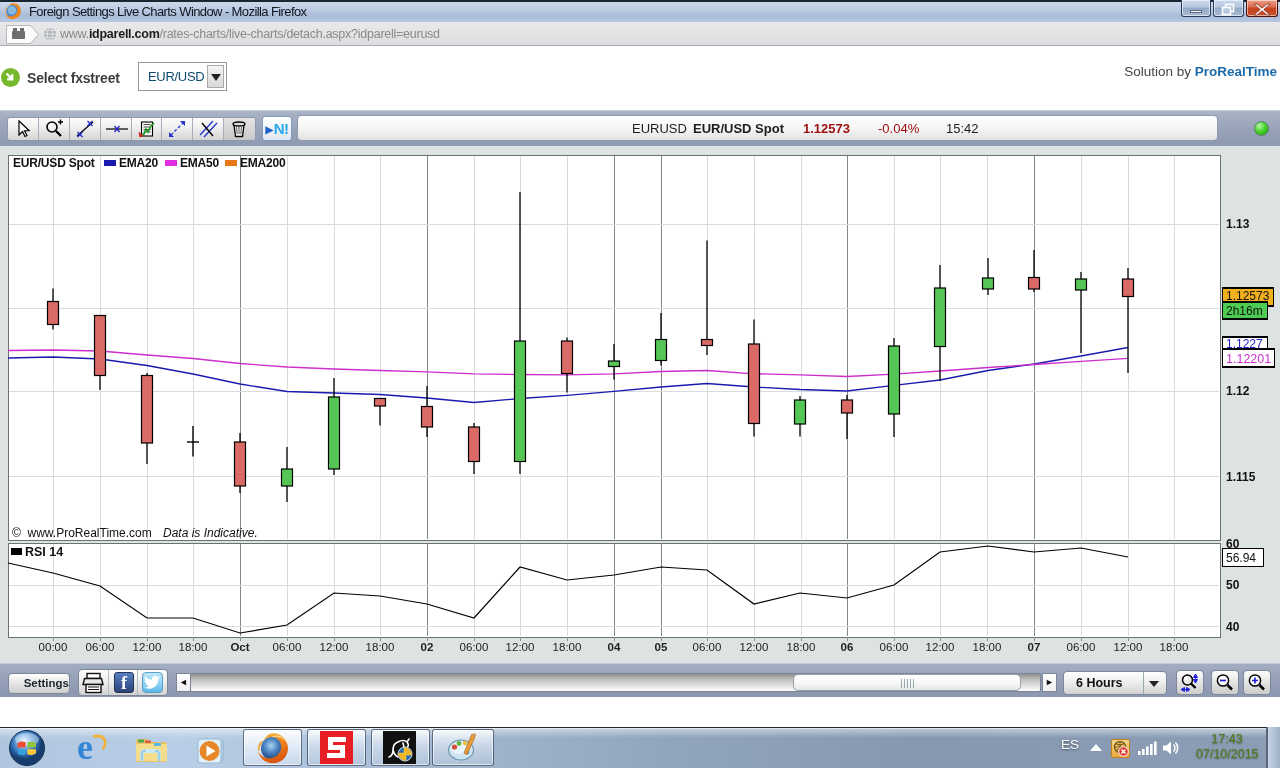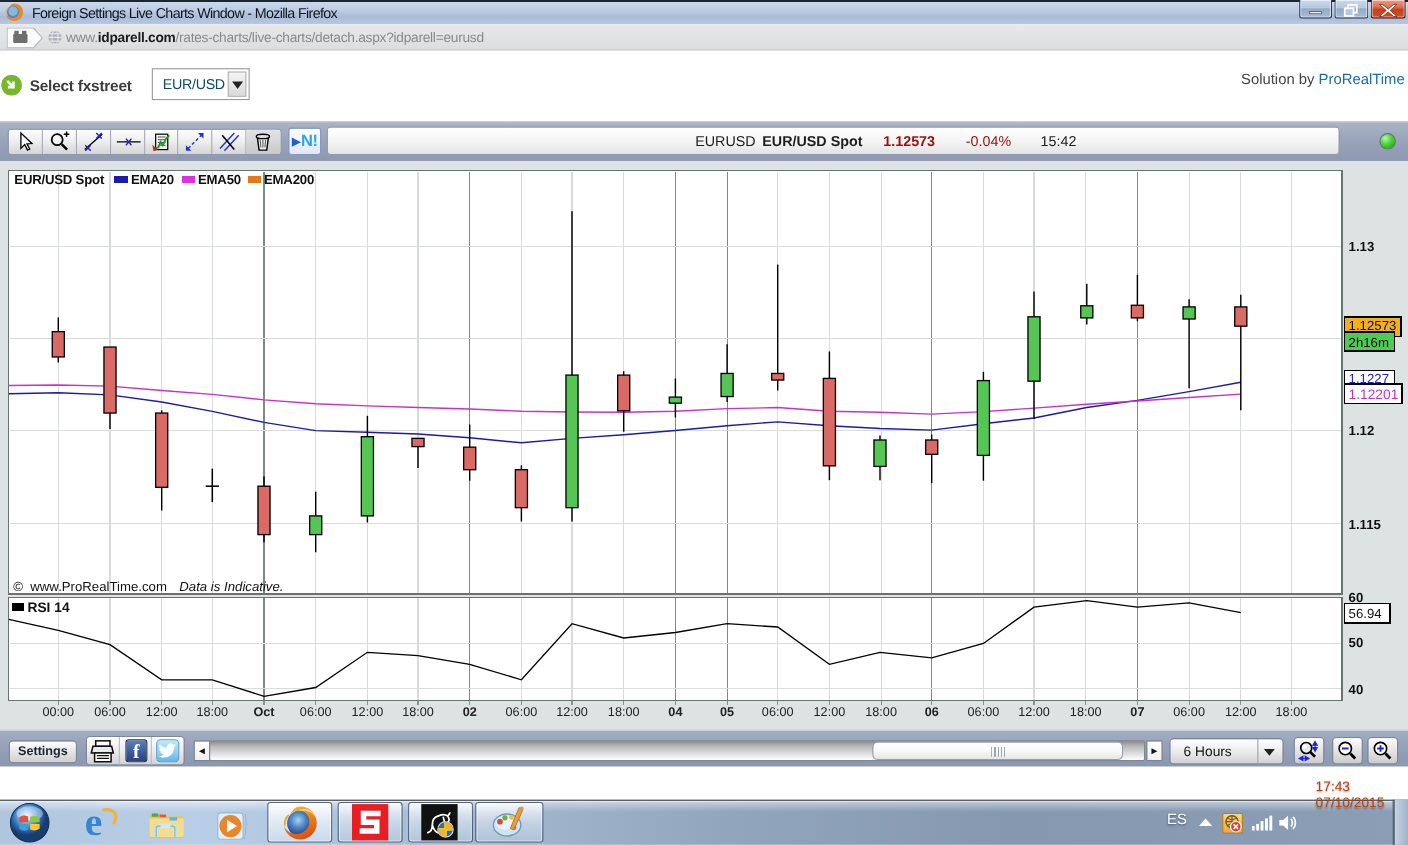--- a/index.html
+++ b/index.html
@@ -13,54 +13,54 @@
 #addrbar{position:absolute;left:0;top:22px;width:1280px;height:24px;background:linear-gradient(180deg,#e9e9ea,#dcdddf);border-bottom:1px solid #a9adb3}
 #urltext{position:absolute;left:60px;top:27px;font-size:12.5px;color:#8a8a8a;letter-spacing:-0.25px}
 #urltext b{color:#1c1c1c;font-weight:bold}
 #selrow{position:absolute;left:0;top:46px;width:1280px;height:64px;background:#fff}
 #seltext{position:absolute;left:27px;top:70px;font-size:14px;font-weight:bold;color:#3c3c3c;letter-spacing:-0.2px}
 #dropdown{position:absolute;left:138px;top:62px;width:89px;height:29px;background:#fff;border:1px solid #9a9a9a}
 #dropdown span{position:absolute;left:9px;top:6px;font-size:13px;color:#0c4a6e;letter-spacing:-0.3px}
 #droparrow{position:absolute;right:2px;top:2px;width:17px;height:23px;background:linear-gradient(180deg,#f4f4f4,#d9d9d9);border:1px solid #aaa}
 #droparrow:after{content:"";position:absolute;left:3px;top:8px;border:5px solid transparent;border-top:7px solid #222}
 #solby{position:absolute;right:3px;top:64px;font-size:13.5px;color:#444}
-#solby b{color:#1b6aaa;font-weight:normal}
+#solby b{color:#1b6aaa;font-weight:bold}
 #toolbar{position:absolute;left:0;top:110px;width:1280px;height:37px;background:linear-gradient(180deg,#aab4c6 0%,#98a3b9 50%,#8d99b1 100%);border-top:1px solid #c6cdd9}
 .tgroup{position:absolute;left:7px;top:117px;width:249px;height:24px;background:linear-gradient(180deg,#fdfdfd 0%,#efefef 45%,#d5d5d5 100%);border:1px solid #8e99ad;border-radius:3px;display:flex}
 .tbtn{width:31px;height:22px;border-right:1px solid #aab;position:relative}
 .tbtn:last-child{border-right:none;background:linear-gradient(180deg,#e3e3e3,#c9c9c9);border-radius:0 3px 3px 0}
 .tbtn svg{position:absolute;left:5px;top:1px}
 #nbtn{position:absolute;left:262px;top:116px;width:30px;height:25px;background:linear-gradient(180deg,#ffffff,#dfe7f2);border:1px solid #7e9cc4;border-radius:3px;text-align:center;font-size:15px;font-weight:bold;color:#29a5ea;line-height:23px;letter-spacing:-0.5px}
 #nbtn i{color:#1e63c8;font-style:normal;font-size:10px;vertical-align:1px;margin-right:1px}
 #readout{position:absolute;left:297px;top:115px;width:921px;height:26px;background:linear-gradient(180deg,#ffffff 0%,#f4f4f4 55%,#e2e2e2 100%);border:1px solid #8e99ad;border-radius:4px;font-size:13px;color:#1d1d1d}
 #readout .r1{position:absolute;left:334px;top:5px}
 #readout .r2{position:absolute;left:395px;top:5px;font-weight:bold}
 #readout .r3{position:absolute;left:505px;top:5px;font-weight:bold;color:#a01010}
 #readout .r4{position:absolute;left:580px;top:5px;color:#a01010}
 #readout .r5{position:absolute;left:648px;top:5px}
 #led{position:absolute;left:1254px;top:121px;width:15px;height:15px;border-radius:50%;background:radial-gradient(circle at 35% 30%,#b8f7b0 0%,#4ad42c 45%,#1f9a10 100%);border:1px solid #58806a}
 #botbar{position:absolute;left:0;top:663px;width:1280px;height:34px;background:linear-gradient(180deg,#a3adc2 0%,#96a1b8 45%,#8b97af 100%);border-top:1px solid #c4cad8}
-#settings{position:absolute;left:8px;top:673px;width:62px;height:21px;background:linear-gradient(180deg,#ffffff,#e8e8e8 45%,#cfcfcf);border:1px solid #7c8798;border-radius:4px;text-align:center;font-size:11.5px;font-weight:bold;color:#1c2430;line-height:19px}
+#settings{position:absolute;left:8px;top:673px;width:62px;height:21px;background:linear-gradient(180deg,#ffffff,#e8e8e8 45%,#cfcfcf);border:1px solid #7c8798;border-radius:4px;text-align:right;font-size:11.5px;font-weight:bold;color:#1c2430;line-height:19px}
 .sicon{position:absolute;top:671px}
 #scrltrack{position:absolute;left:190px;top:673px;width:851px;height:19px;border-radius:2px;background:linear-gradient(180deg,#8f8f8f 0%,#bdbdbd 30%,#f5f5f5 90%,#ffffff 100%);border:1px solid #7b8694}
 #scrlthumb{position:absolute;left:793px;top:674px;width:228px;height:17px;border-radius:5px;background:linear-gradient(180deg,#ffffff,#f8f8f8 55%,#e5e5e5);border:1px solid #98a0aa}
 #grip{position:absolute;left:107px;top:4px;width:14px;height:9px;background-image:repeating-linear-gradient(90deg,#9aa 0px,#9aa 1px,transparent 1px,transparent 3px)}
 .arrbtn{position:absolute;top:673px;width:15px;height:19px;background:linear-gradient(180deg,#ffffff,#f0f0f0);border:1px solid #7b8694;border-radius:1px;font-size:9px;color:#111;text-align:center;line-height:17px}
 #hours{position:absolute;left:1063px;top:671px;width:104px;height:24px;background:linear-gradient(180deg,#ffffff,#ececec 50%,#d2d2d2);border:1px solid #7c8798;border-radius:4px}
-#hours span{position:absolute;left:12px;top:4px;font-size:12.5px;font-weight:normal;color:#111}
+#hours span{position:absolute;left:12px;top:4px;font-size:12.5px;font-weight:bold;color:#111}
 #hours .sep{position:absolute;right:22px;top:0;width:1px;height:22px;background:#9aa}
 #hours .arr{position:absolute;right:7px;top:9px;border:5px solid transparent;border-top:6px solid #222}
 .zbtn{position:absolute;top:670px;width:28px;height:25px;background:linear-gradient(180deg,#fdfdfd,#e4e4e4 50%,#cccccc);border:1px solid #7c8798;border-radius:4px}
 #gap{position:absolute;left:0;top:697px;width:1280px;height:30px;background:#fff}
 #taskbar{position:absolute;left:0;top:727px;width:1280px;height:41px;background:linear-gradient(90deg,#b0c6de 0%,#b9cfe7 14%,#a6bbd2 32%,#91a5bc 52%,#8598b0 72%,#8b9eb5 100%);border-top:1px solid #23272e;box-shadow:inset 0 1px 0 rgba(255,255,255,.5)}
 #taskbar:after{content:"";position:absolute;left:0;top:0;width:100%;height:10px;background:linear-gradient(180deg,rgba(255,255,255,.5),rgba(255,255,255,0))}
 .taskbtn{position:absolute;top:729px;width:59px;height:37px;border:1px solid rgba(20,40,70,.65);border-radius:3px;background:linear-gradient(180deg,rgba(255,255,255,.85),rgba(225,235,248,.55) 50%,rgba(190,205,225,.5));box-shadow:inset 0 0 0 1px rgba(255,255,255,.6)}
 #es{position:absolute;left:1061px;top:737px;font-size:13.5px;color:#fff;text-shadow:0 1px 2px rgba(0,0,0,.5)}
 #uparr{position:absolute;left:1090px;top:744px;width:0;height:0;border:6px solid transparent;border-bottom:7px solid #fff;border-top:none}
-#clock{position:absolute;left:1196px;top:708px;width:62px;text-align:left;font-size:12.5px;color:#c2410c;text-shadow:0 1px 2px rgba(0,0,0,.45);line-height:15px}
+#clock{position:absolute;left:1196px;top:732px;width:62px;text-align:center;font-size:12.5px;color:#4d7c0f;text-shadow:0 1px 2px rgba(0,0,0,.45);line-height:15px}
 #showdesk{position:absolute;left:1266px;top:727px;width:14px;height:41px;background:linear-gradient(90deg,#c6d4e4,#9fb2c6);border-left:2px solid #5a6views;border-left:2px solid #5a6878}
 </style></head>
 <body>
 
 <div id="titlebar"></div>
 <svg class="abs" style="left:4px;top:2px" width="18" height="18" viewBox="0 0 34 34">
     <circle cx="17" cy="17.5" r="12.5" fill="#4f87c7"></circle>
     <circle cx="15" cy="15.5" r="8" fill="#86b8e2"></circle>
     <path d="M17 2.2 C25.5 2.2 32 8.9 32 17.2 C32 25.7 25.3 32.2 17 32.2 C9.5 32.2 3.4 27.2 2.2 20.2 C4.6 24.6 8.7 27.2 13.4 27.2 C20 27.2 25.2 22 25.2 15.8 C25.2 10.2 21 5.9 15.5 5.9 C12.2 5.9 9.3 7.4 7.5 9.9 C9.6 5.3 13 2.2 17 2.2 Z" fill="#f1871c"></path>
     <path d="M7.5 9.9 C5 12.5 3.6 15.9 3.6 19.3 L2.2 20.2 C2 18.9 2 16.4 2.5 14.6 C3.3 11.8 5.1 8.9 7.5 9.9 Z" fill="#e8a63c"></path>

